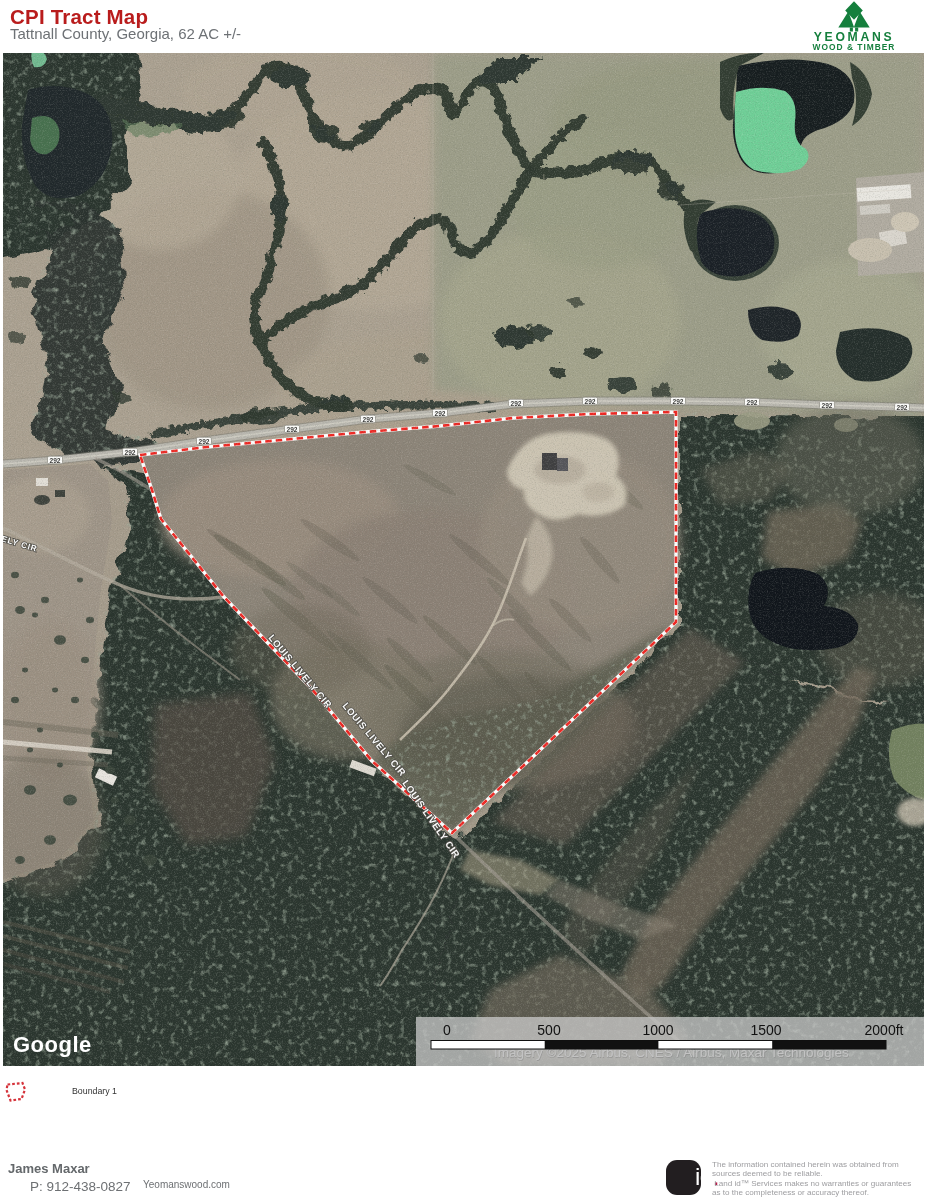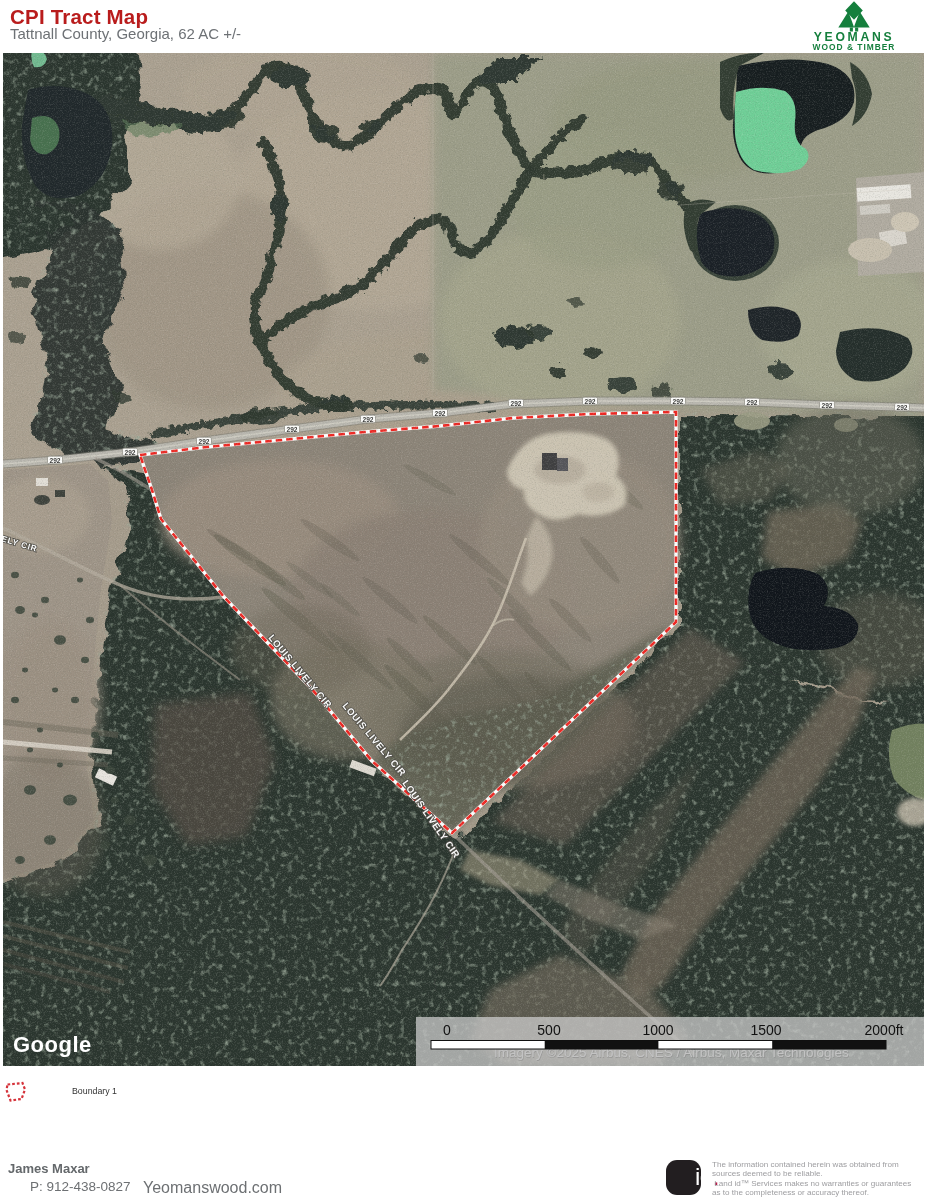--- a/index.html
+++ b/index.html
@@ -400,18 +400,18 @@
 <svg class="abs" style="left:4px;top:1079px" width="26" height="26" viewBox="0 0 26 26">
   <polygon points="3.5,5.5 18.5,4 21,10.5 17.5,20 6.5,21.5 2.5,11" fill="none" stroke="#d5323a" stroke-width="2.2" stroke-dasharray="2.7 2"></polygon>
 </svg>
 
 <div class="abs" style="left:36px;top:1086px;font-size:8.8px;color:#333333;margin-left:36px;">Boundary 1</div>
 
 <div class="abs" style="left:8px;top:1161px;font-size:13px;font-weight:bold;color:#64686b;">James Maxar</div>
 
 <div class="abs" style="left:8px;top:1179px;font-size:13.5px;color:#6d7073;margin-left:22px;">P: 912-438-0827</div>
 
-<div class="abs" style="left:143px;top:1179px;font-size:16px;color:#6d7073;">Yeomanswood.com</div>
+<div class="abs" style="left:143px;top:1179px;font-size:10px;color:#6d7073;">Yeomanswood.com</div>
 
 <div class="abs" style="left:666px;top:1160px;width:35px;height:35px;background:#221e20;border-radius:11px;"></div>
 <div class="abs" style="left:695px;top:1163px;font-size:24px;font-weight:normal;color:#ffffff;letter-spacing:-0.5px;">id<span style="color:#b7204e;">.</span></div>
 
 <div class="abs" style="left:712px;top:1160px;width:215px;font-size:8.1px;line-height:9.3px;color:#9d9da0;">The information contained herein was obtained from<br>sources deemed to be reliable.<br>&nbsp;Land id™ Services makes no warranties or guarantees<br>as to the completeness or accuracy thereof.</div>
 
 </body></html>

